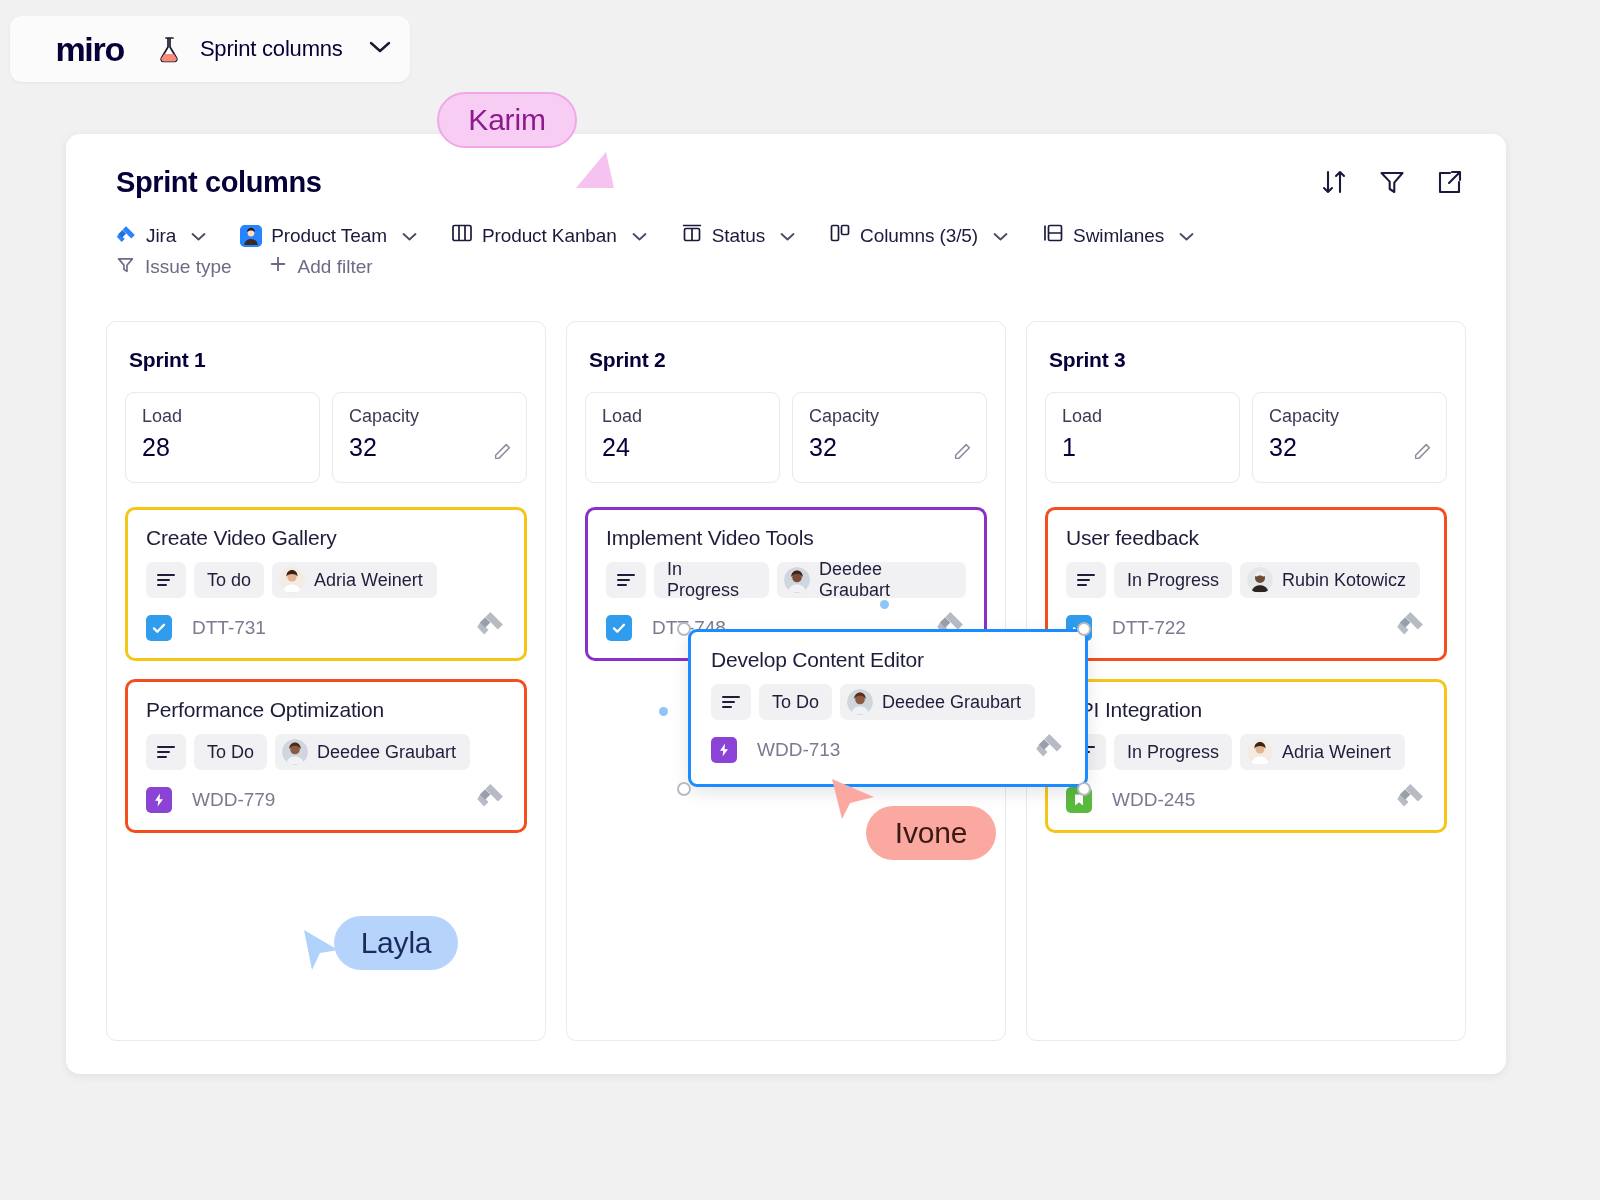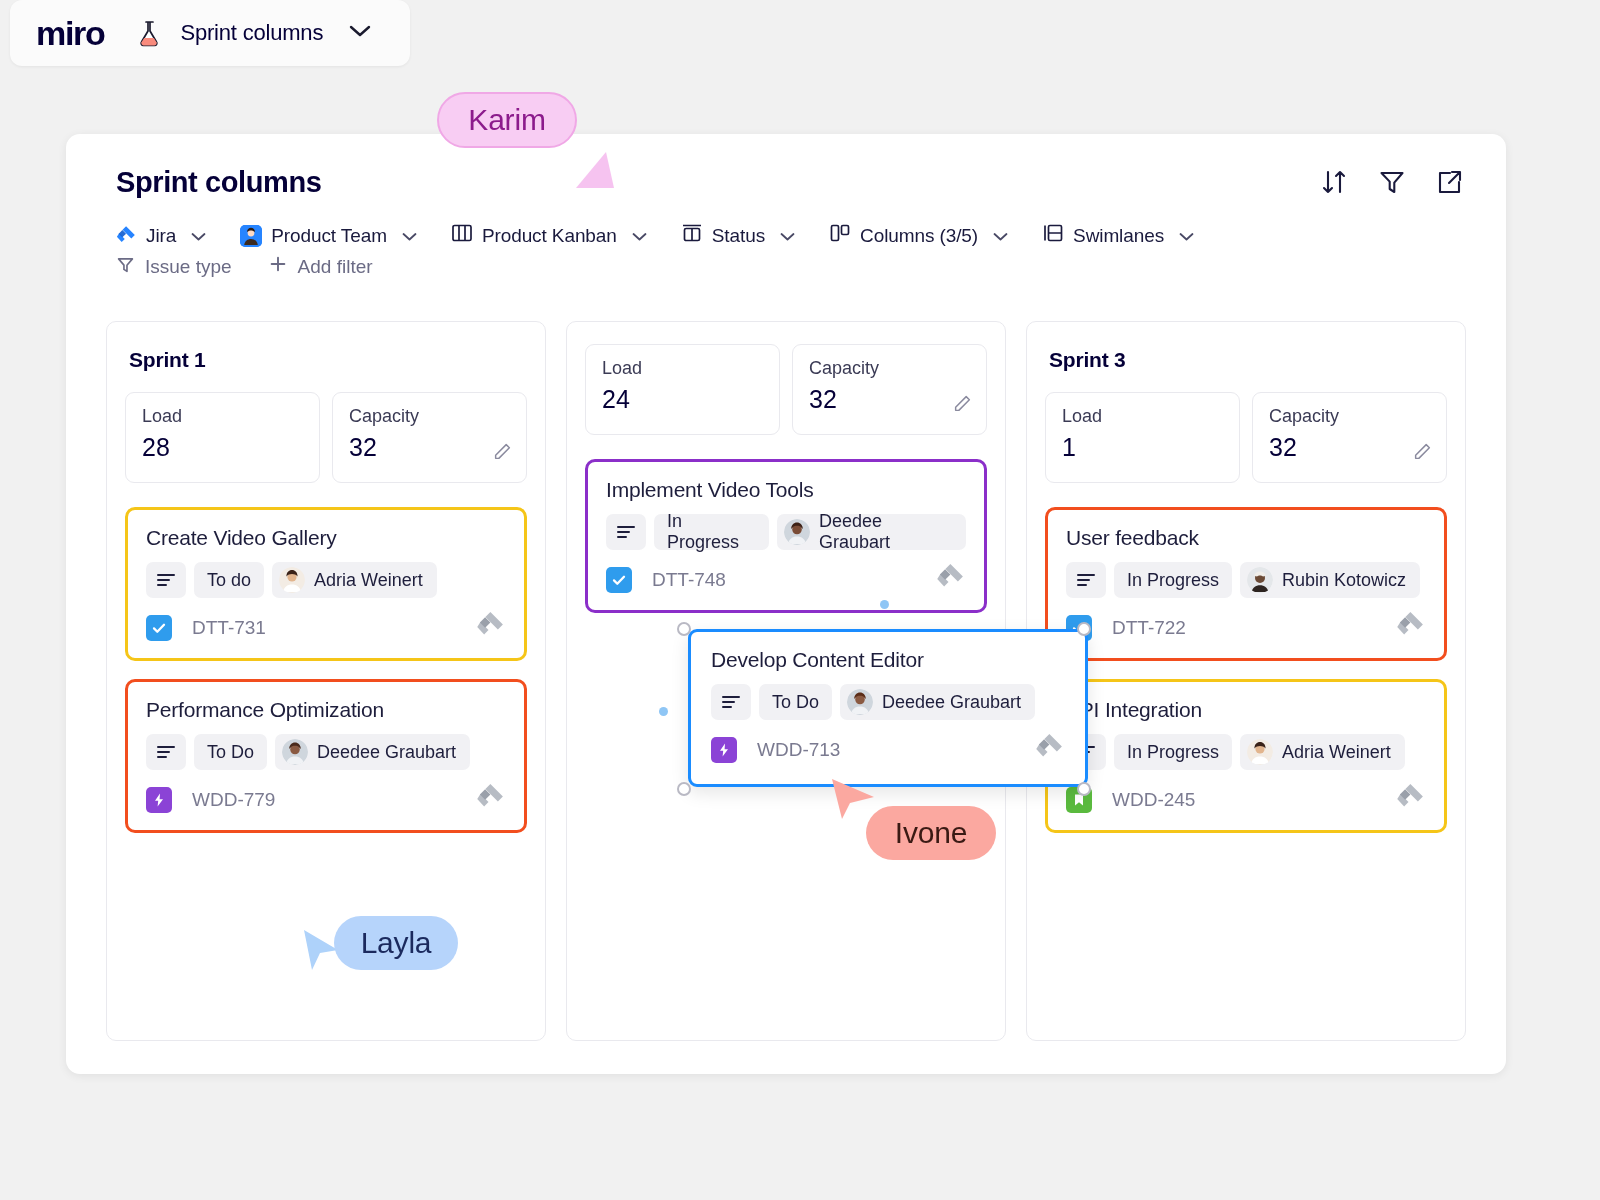--- a/index.html
+++ b/index.html
@@ -6,26 +6,27 @@
   html, body {
     width: 1600px; height: 1200px;
     background: #f1f1f1;
     font-family: "Liberation Sans", sans-serif;
     overflow: hidden;
   }
   #stage { position: relative; width: 1600px; height: 1200px; }
 
   
   .miro-bar {
-    position: absolute; left: 10px; top: 0;
+    position: absolute; left: 10px; top: 16px;
     width: 400px; height: 66px;
     background: #fbfbfb;
     border-radius: 12px;
     display: flex; align-items: center;
     box-shadow: 0 1px 3px rgba(0,0,0,.06);
+    justify-content: center;
   }
   .miro-logo {
     margin-left: 26px;
     font-size: 34px; font-weight: 700; letter-spacing: -1.3px;
     color: #050038; font-family: "Liberation Sans", sans-serif;
   }
   .flask { margin-left: 28px; width: 34px; height: 34px; display:block; }
   .board-name {
     margin-left: 14px; font-size: 22px; color: #050038; letter-spacing: -.2px;
   }
@@ -422,20 +423,21 @@
                 <path d="M11.5 1.5l10 10-4 4-10-10z" fill="#b7bcc4"></path>
                 <path d="M3.5 9.5l6.5 6.5-3.5 3.5L1 13.5z" fill="#b7bcc4"></path>
                 <path d="M7.3 5.7l4.2 4.2-4.2 4.2-4.2-4.2z" fill="#9aa0aa"></path>
               </svg>
             </span>
           </div>
         </div>
       </div>
 
       <div class="column">
+        <div class="col-title">Sprint 2</div>
         <div class="stats">
           <div class="stat">
             <div class="lbl">Load</div>
             <div class="val">24</div>
           </div>
           <div class="stat">
             <div class="lbl">Capacity</div>
             <div class="val">32</div>
             <span class="pencil">
               <svg width="20" height="20" viewBox="0 0 22 22" fill="none" stroke="#8a8a9e" stroke-width="1.6" stroke-linecap="round" stroke-linejoin="round">

